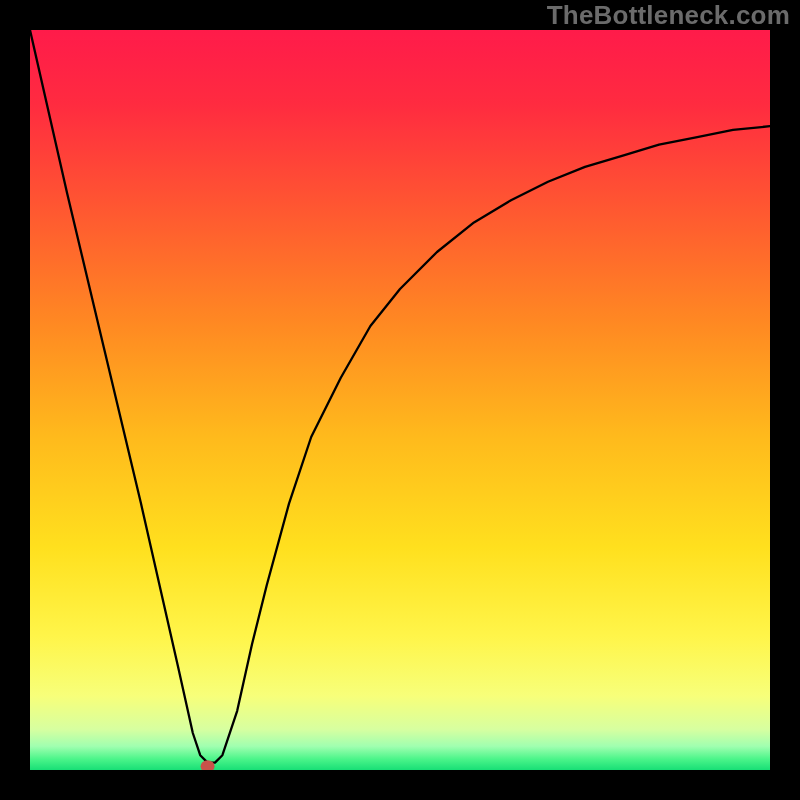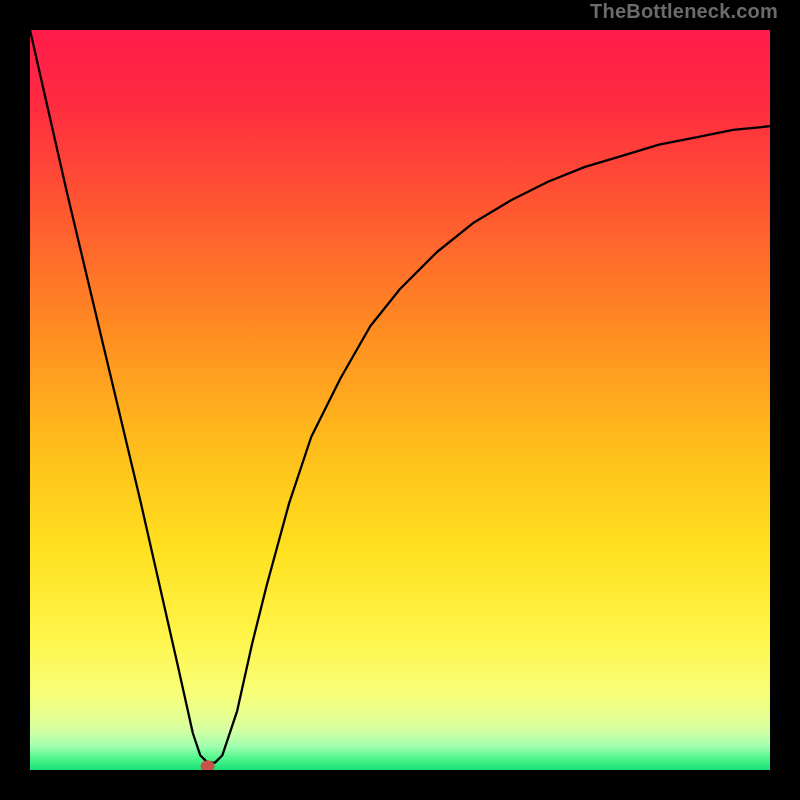--- a/index.html
+++ b/index.html
@@ -13,23 +13,23 @@
   .frame {
     position: absolute;
     left: 0;
     top: 0;
     width: 800px;
     height: 800px;
   }
   .watermark {
     position: absolute;
     top: 0;
-    right: 22px;
+    right: 10px;
     font-family: Arial, Helvetica, sans-serif;
-    font-size: 20px;
+    font-size: 26px;
     font-weight: 600;
     color: #6b6b6b;
     letter-spacing: 0.2px;
     user-select: none;
   }
 </style>
 </head>
 <body>
 
 <svg class="frame" viewBox="0 0 800 800" xmlns="http://www.w3.org/2000/svg">

